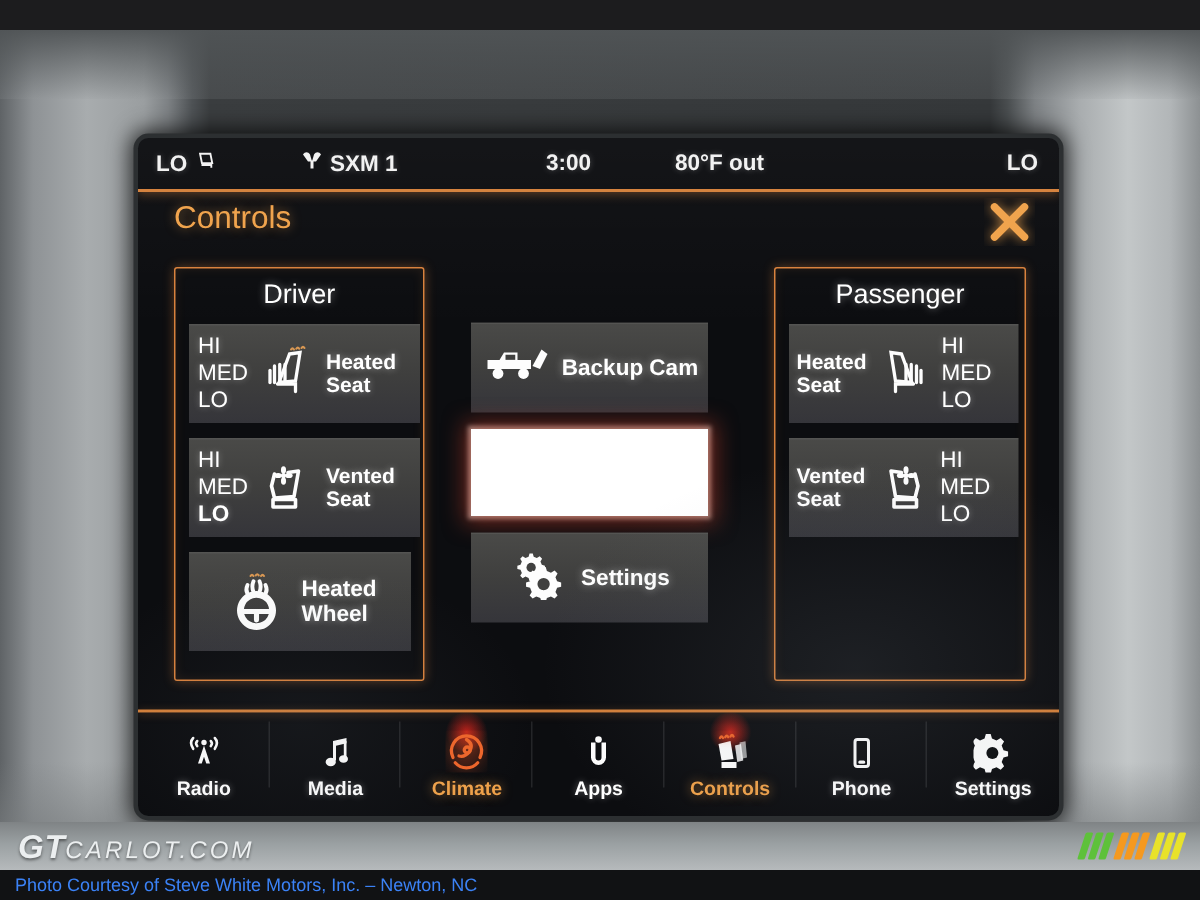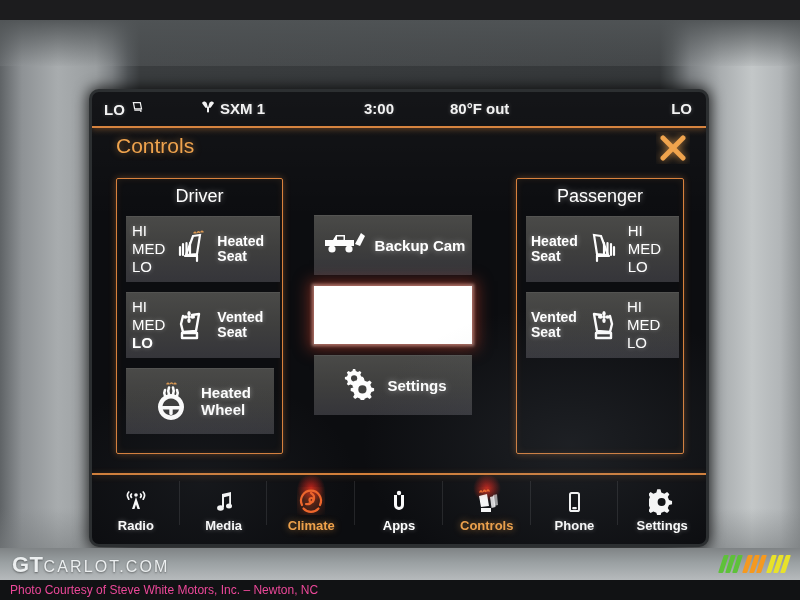--- a/index.html
+++ b/index.html
@@ -273,20 +273,21 @@
     pointer-events: none;
   }
 
   
   #watermark-band {
     position: absolute;
     left: 0; top: 548px;
     width: 800px; height: 32px;
     background: linear-gradient(to bottom, #7f8385 0%, #9aa0a2 45%, #b6babc 100%);
     z-index: 40;
+    font-style: italic;
   }
   #wm-logo {
     position: absolute;
     left: 12px; top: 4px;
     white-space: nowrap;
     color: #eceff0;
     text-shadow: 0 1px 2px rgba(0,0,0,.45);
   }
   #wm-logo .gt { font-size: 22px; font-weight: bold; letter-spacing: .5px; }
   #wm-logo .rest { font-size: 16px; letter-spacing: 2.1px; }
@@ -306,21 +307,21 @@
     position: absolute;
     left: 0; top: 580px;
     width: 800px; height: 20px;
     background: #111214;
     z-index: 40;
   }
   #credit-text {
     position: absolute;
     left: 10px; top: 3px;
     font-size: 12px;
-    color: #ec4899;
+    color: #3b82f6;
     white-space: nowrap;
   }
 </style>
 </head>
 <body>
 
 <div id="root">
 
 
   <div id="dash">

